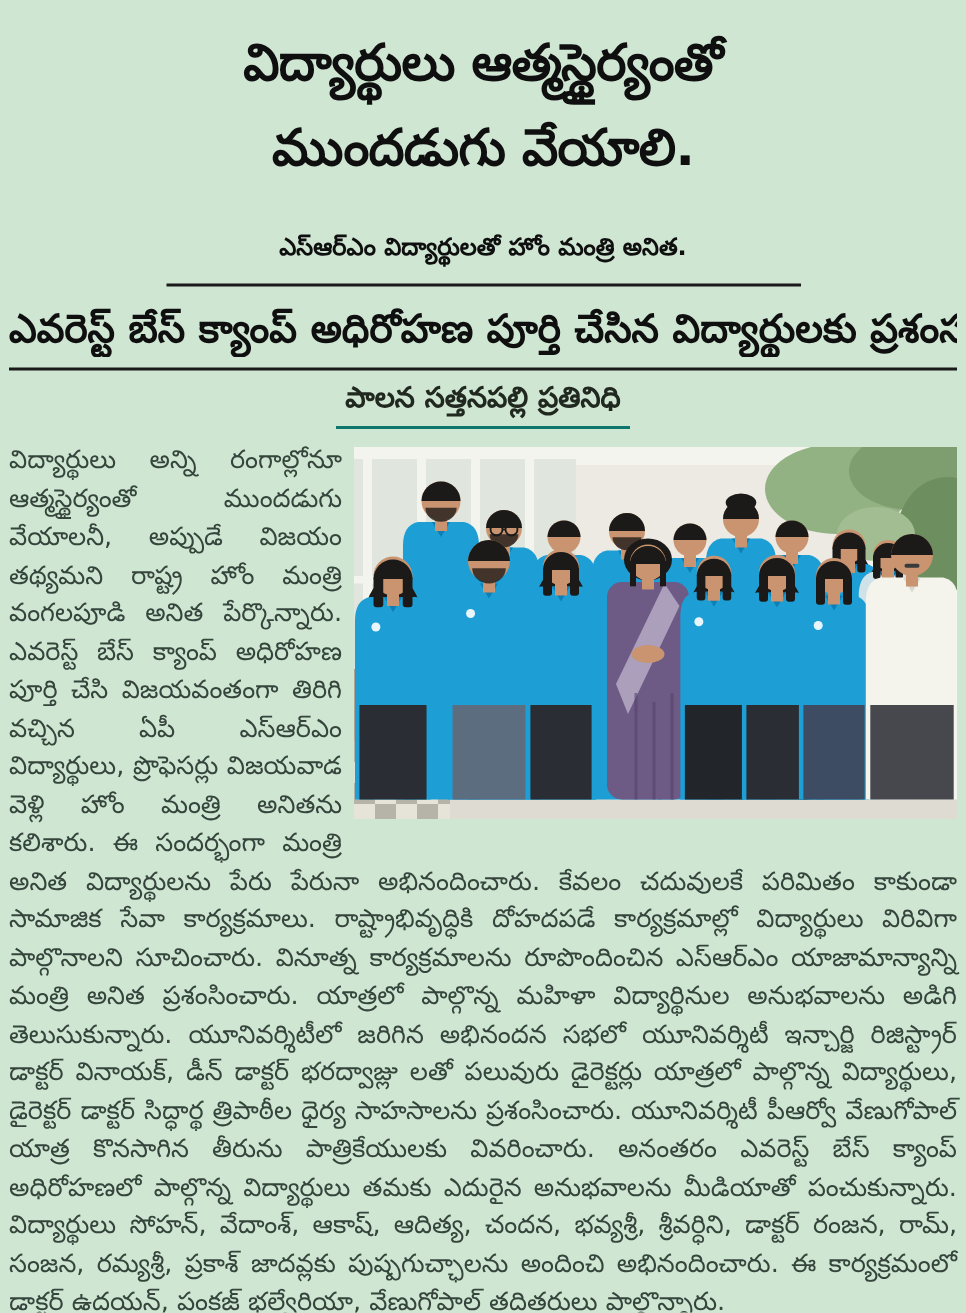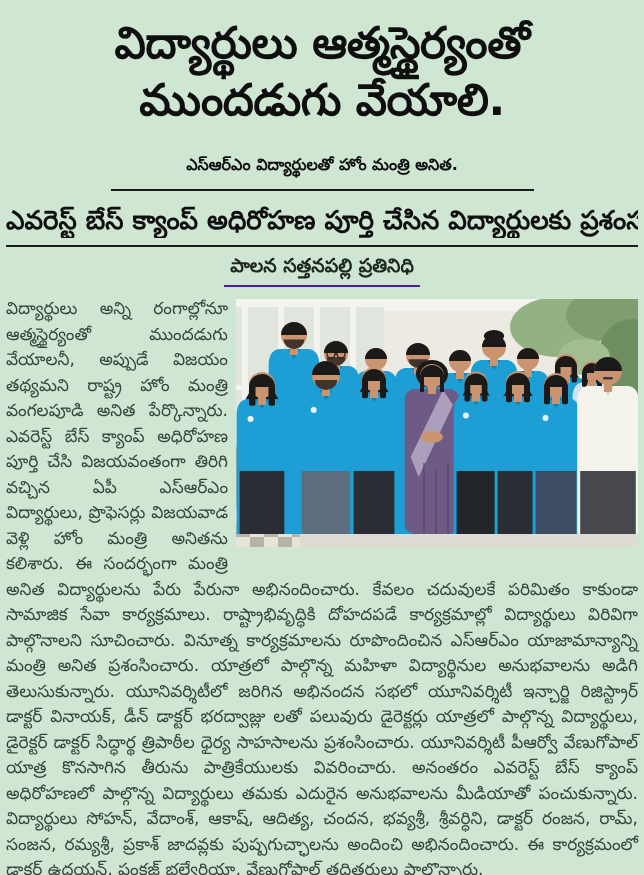--- a/index.html
+++ b/index.html
@@ -6,21 +6,21 @@
     margin:0; padding:0;
     width:644px; height:875px;
     overflow:hidden;
     background:var(--bg,#cfe6d3);
     font-family:"DejaVu Sans","Liberation Sans",sans-serif;
   }
   .page{ padding:14px 6px 0 6px; }
 
   .headline{
     margin:0; text-align:center;
-    font-size:44px; line-height:57px; font-weight:bold;
+    font-size:34px; line-height:57px; font-weight:bold;
     color:var(--ink,#101010);
     letter-spacing:-0.5px;
   }
   .sub1{
     margin:20px 0 0 0; text-align:center;
     font-size:16px; line-height:34px; font-weight:bold;
     color:var(--ink,#101010);
     white-space:nowrap;
   }
   .rule-sub1{
@@ -35,21 +35,21 @@
   }
   .rule-sub2{
     width:100%; height:2px; margin:7px 0 0 0;
     background:var(--rule,#1a1a1a); border:none;
   }
   .byline-row{ text-align:center; margin:7px 0 0 0; }
   .byline{
     display:inline-block;
     font-size:19px; font-weight:bold; color:#20281f;
     padding:0 6px 4px 6px;
-    border-bottom:2px solid #4c1d95;
+    border-bottom:2px solid #0f766e;
   }
 
   .body-section{
     margin-top:9px;
     font-size:17px; line-height:25.5px;
     color:var(--body_ink,#36453c);
     text-align:justify;
   }
   .photo-wrap{
     float:right;

